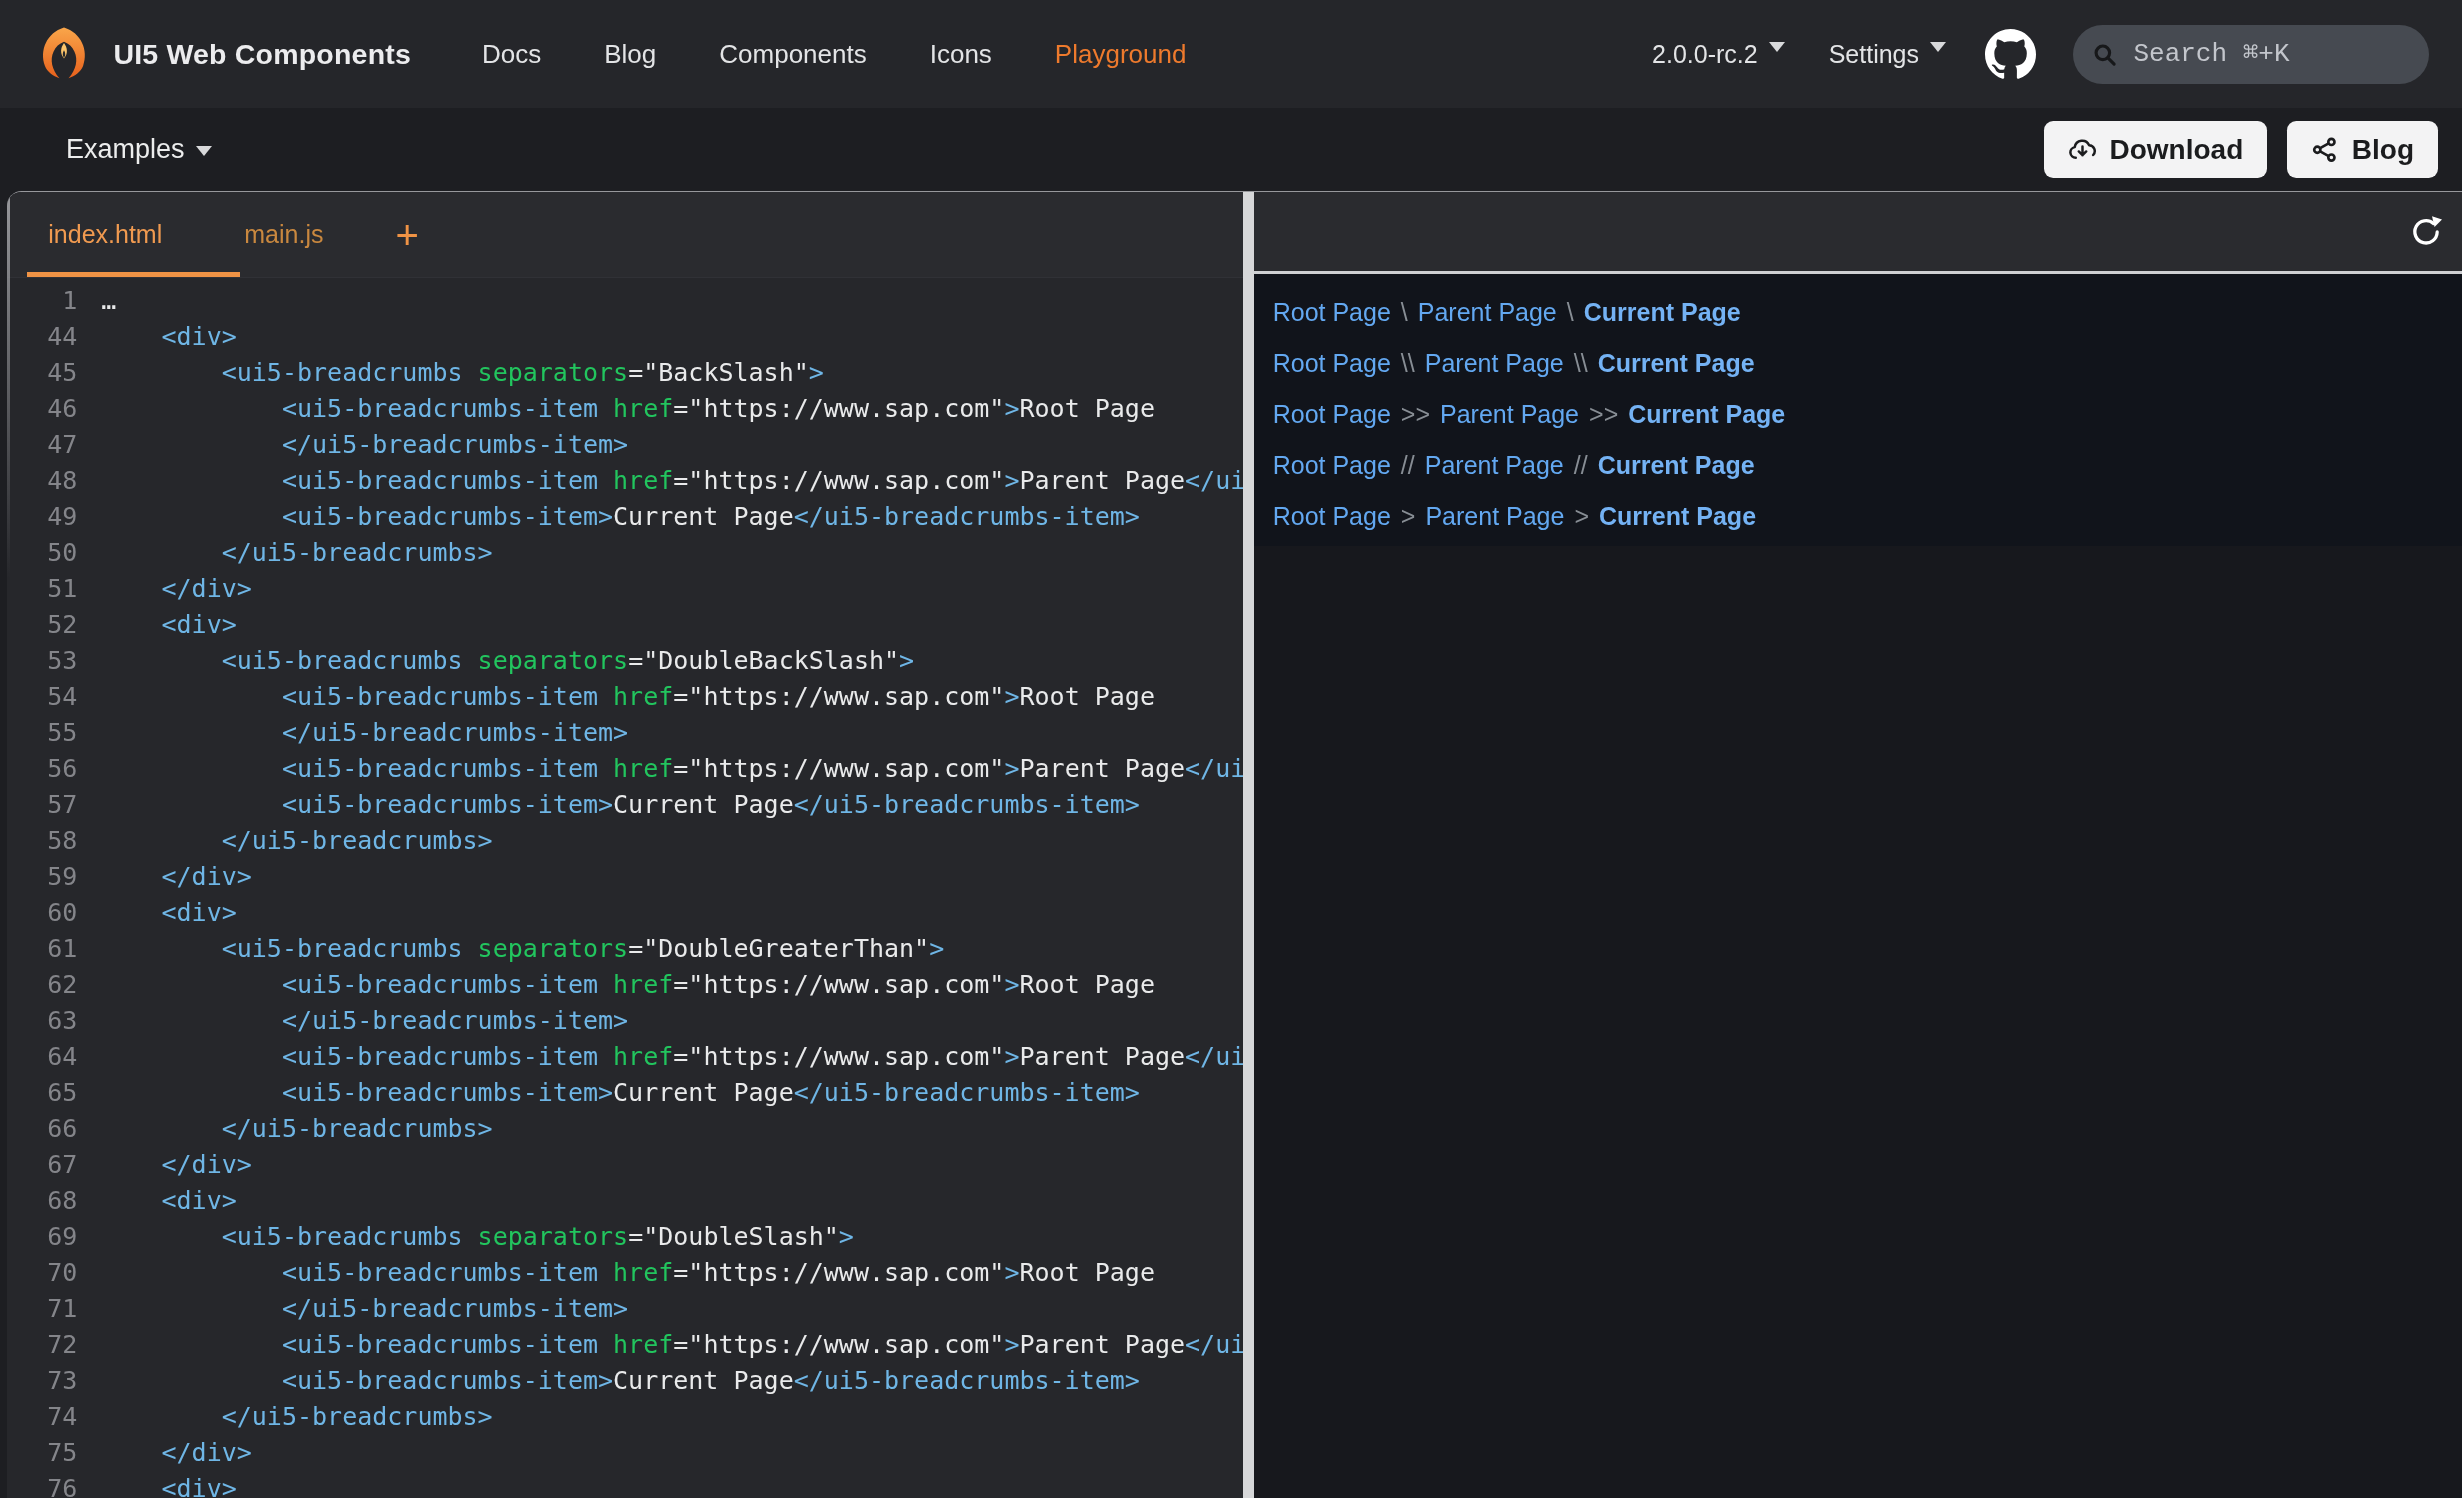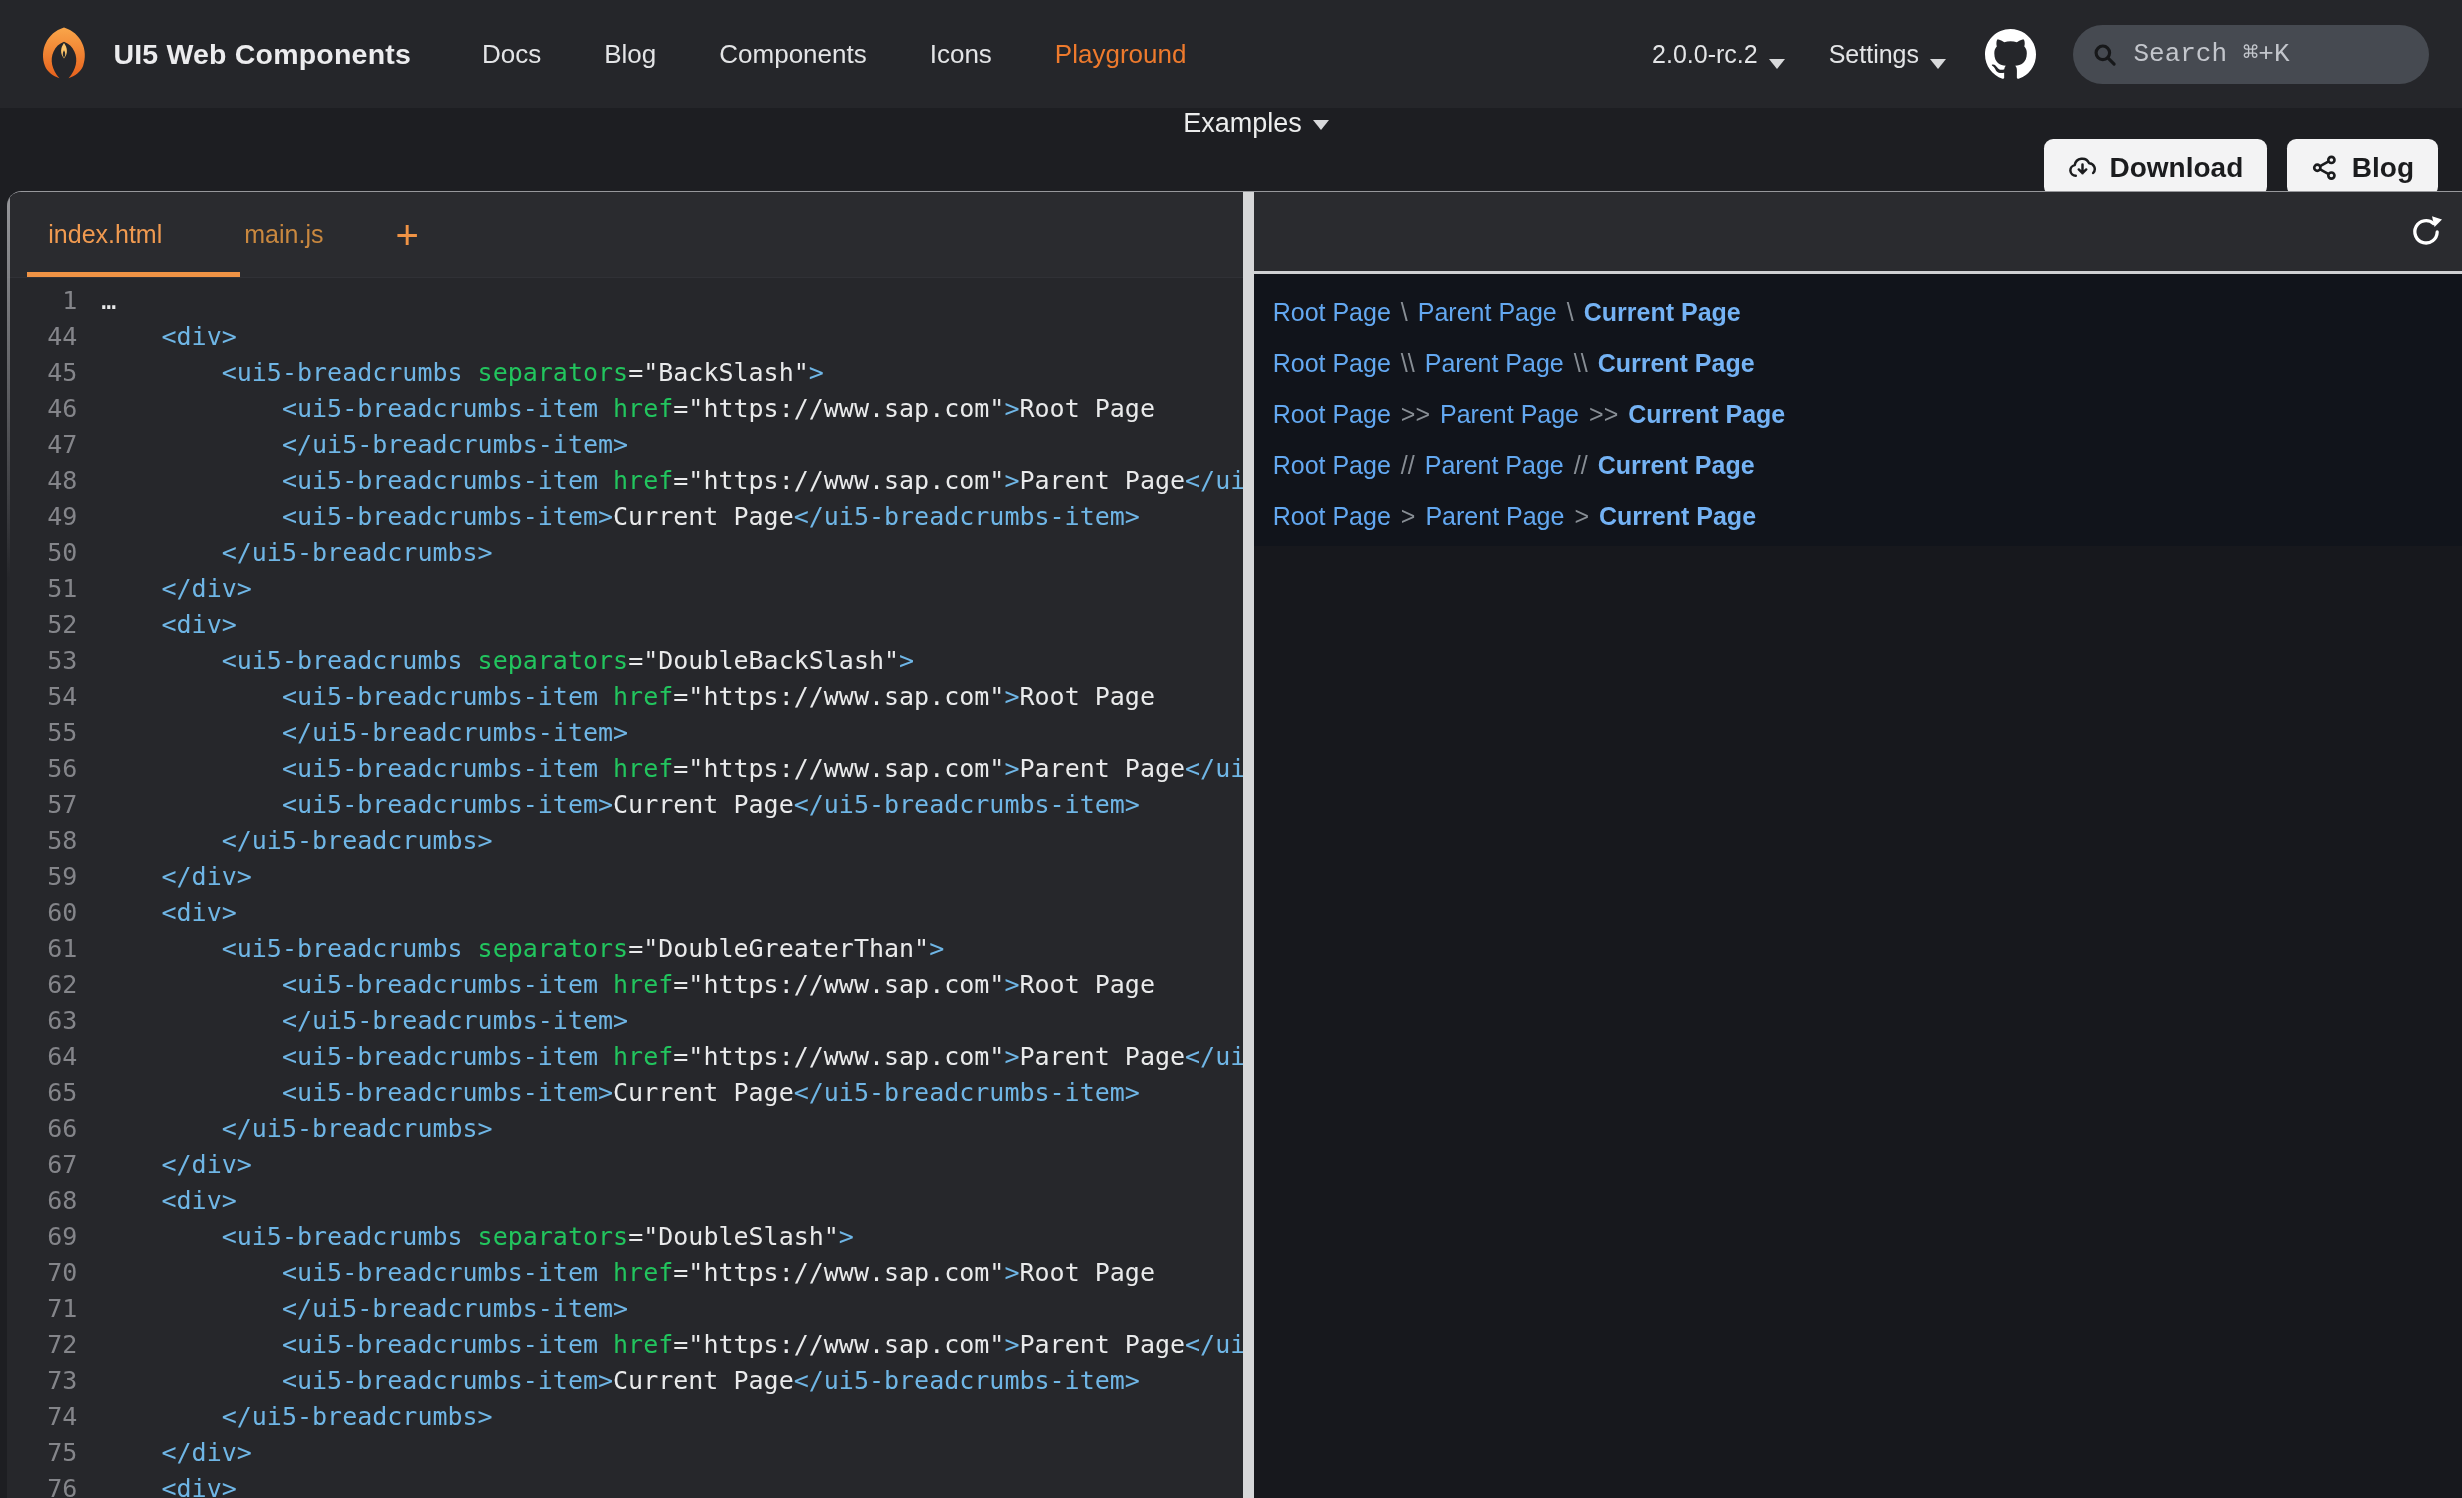--- a/index.html
+++ b/index.html
@@ -7,32 +7,32 @@
               font-family:"Liberation Sans", sans-serif; overflow:hidden; }
 
   
   .topnav { height:108px; background:#25262a; display:flex; align-items:center; padding:12px 33px;gap:12px; }
   .brand { display:flex; align-items:center; }
   .brand-title { font-size:28.5px; font-weight:bold; color:#ececee; margin-left:18.4px; letter-spacing:0.2px; }
   .navlink { font-size:26px; color:#e3e4e6; margin-left:51px; cursor:pointer; }
   .navlink.first { margin-left:59px; }
   .navlink.active { color:#ee7a2d; }
   .nav-right { margin-left:auto; display:flex; align-items:center; }
-  .ddl { display:flex; align-items:flex-end; font-size:25px; color:#e3e4e6; cursor:pointer; }
+  .ddl { display:flex; align-items:flex-start; font-size:25px; color:#e3e4e6; cursor:pointer; }
   .caret { width:0; height:0; border-left:8.3px solid transparent; border-right:8.3px solid transparent;
            border-top:10px solid #d8d9db; margin-left:11px; margin-top:2.8px; }
   .gh { margin-left:39px; display:flex; }
   .search { margin-left:37px; width:356px; height:59px; background:#464a51; border-radius:30px;
             display:flex; align-items:center; padding:0 18.4px; }
   .search input { background:transparent; border:none; outline:none; font-size:26px; color:#e8e9eb;
                   width:100%; margin-left:13px; font-family:Liberation Mono, monospace; }
   .search input::placeholder { color:#c3c6cc; }
 
   
-  .toolbar { height:83px; background:#1d1e22; display:flex; align-items:center; padding-left:50px;flex-direction:column; }
+  .toolbar { height:83px; background:#1d1e22; display:flex; align-items:center; padding-left:66px; }
   .examples { display:flex; align-items:center; font-size:27px; color:#eceded; cursor:pointer; }
   .tb-actions { margin-left:auto; display:flex; align-items:center; gap:20px; padding-right:24px; }
   .btn { height:57px; background:#f3f3f4; border:none; border-radius:9.2px; display:inline-flex;
          align-items:center; gap:13px; padding:0 24px; font-size:28px; font-weight:bold;
          color:#1b1c1e; font-family:"Liberation Sans",sans-serif; cursor:pointer; }
 
   
   .stage { position:relative; height:1307px; margin-left:7.3px; background:#26272b;
            border-top:1.8px solid #97989c; border-top-left-radius:14.7px; overflow:hidden; }
   .stage::before { content:""; position:absolute; left:0; top:0; width:2.8px; height:386px;

